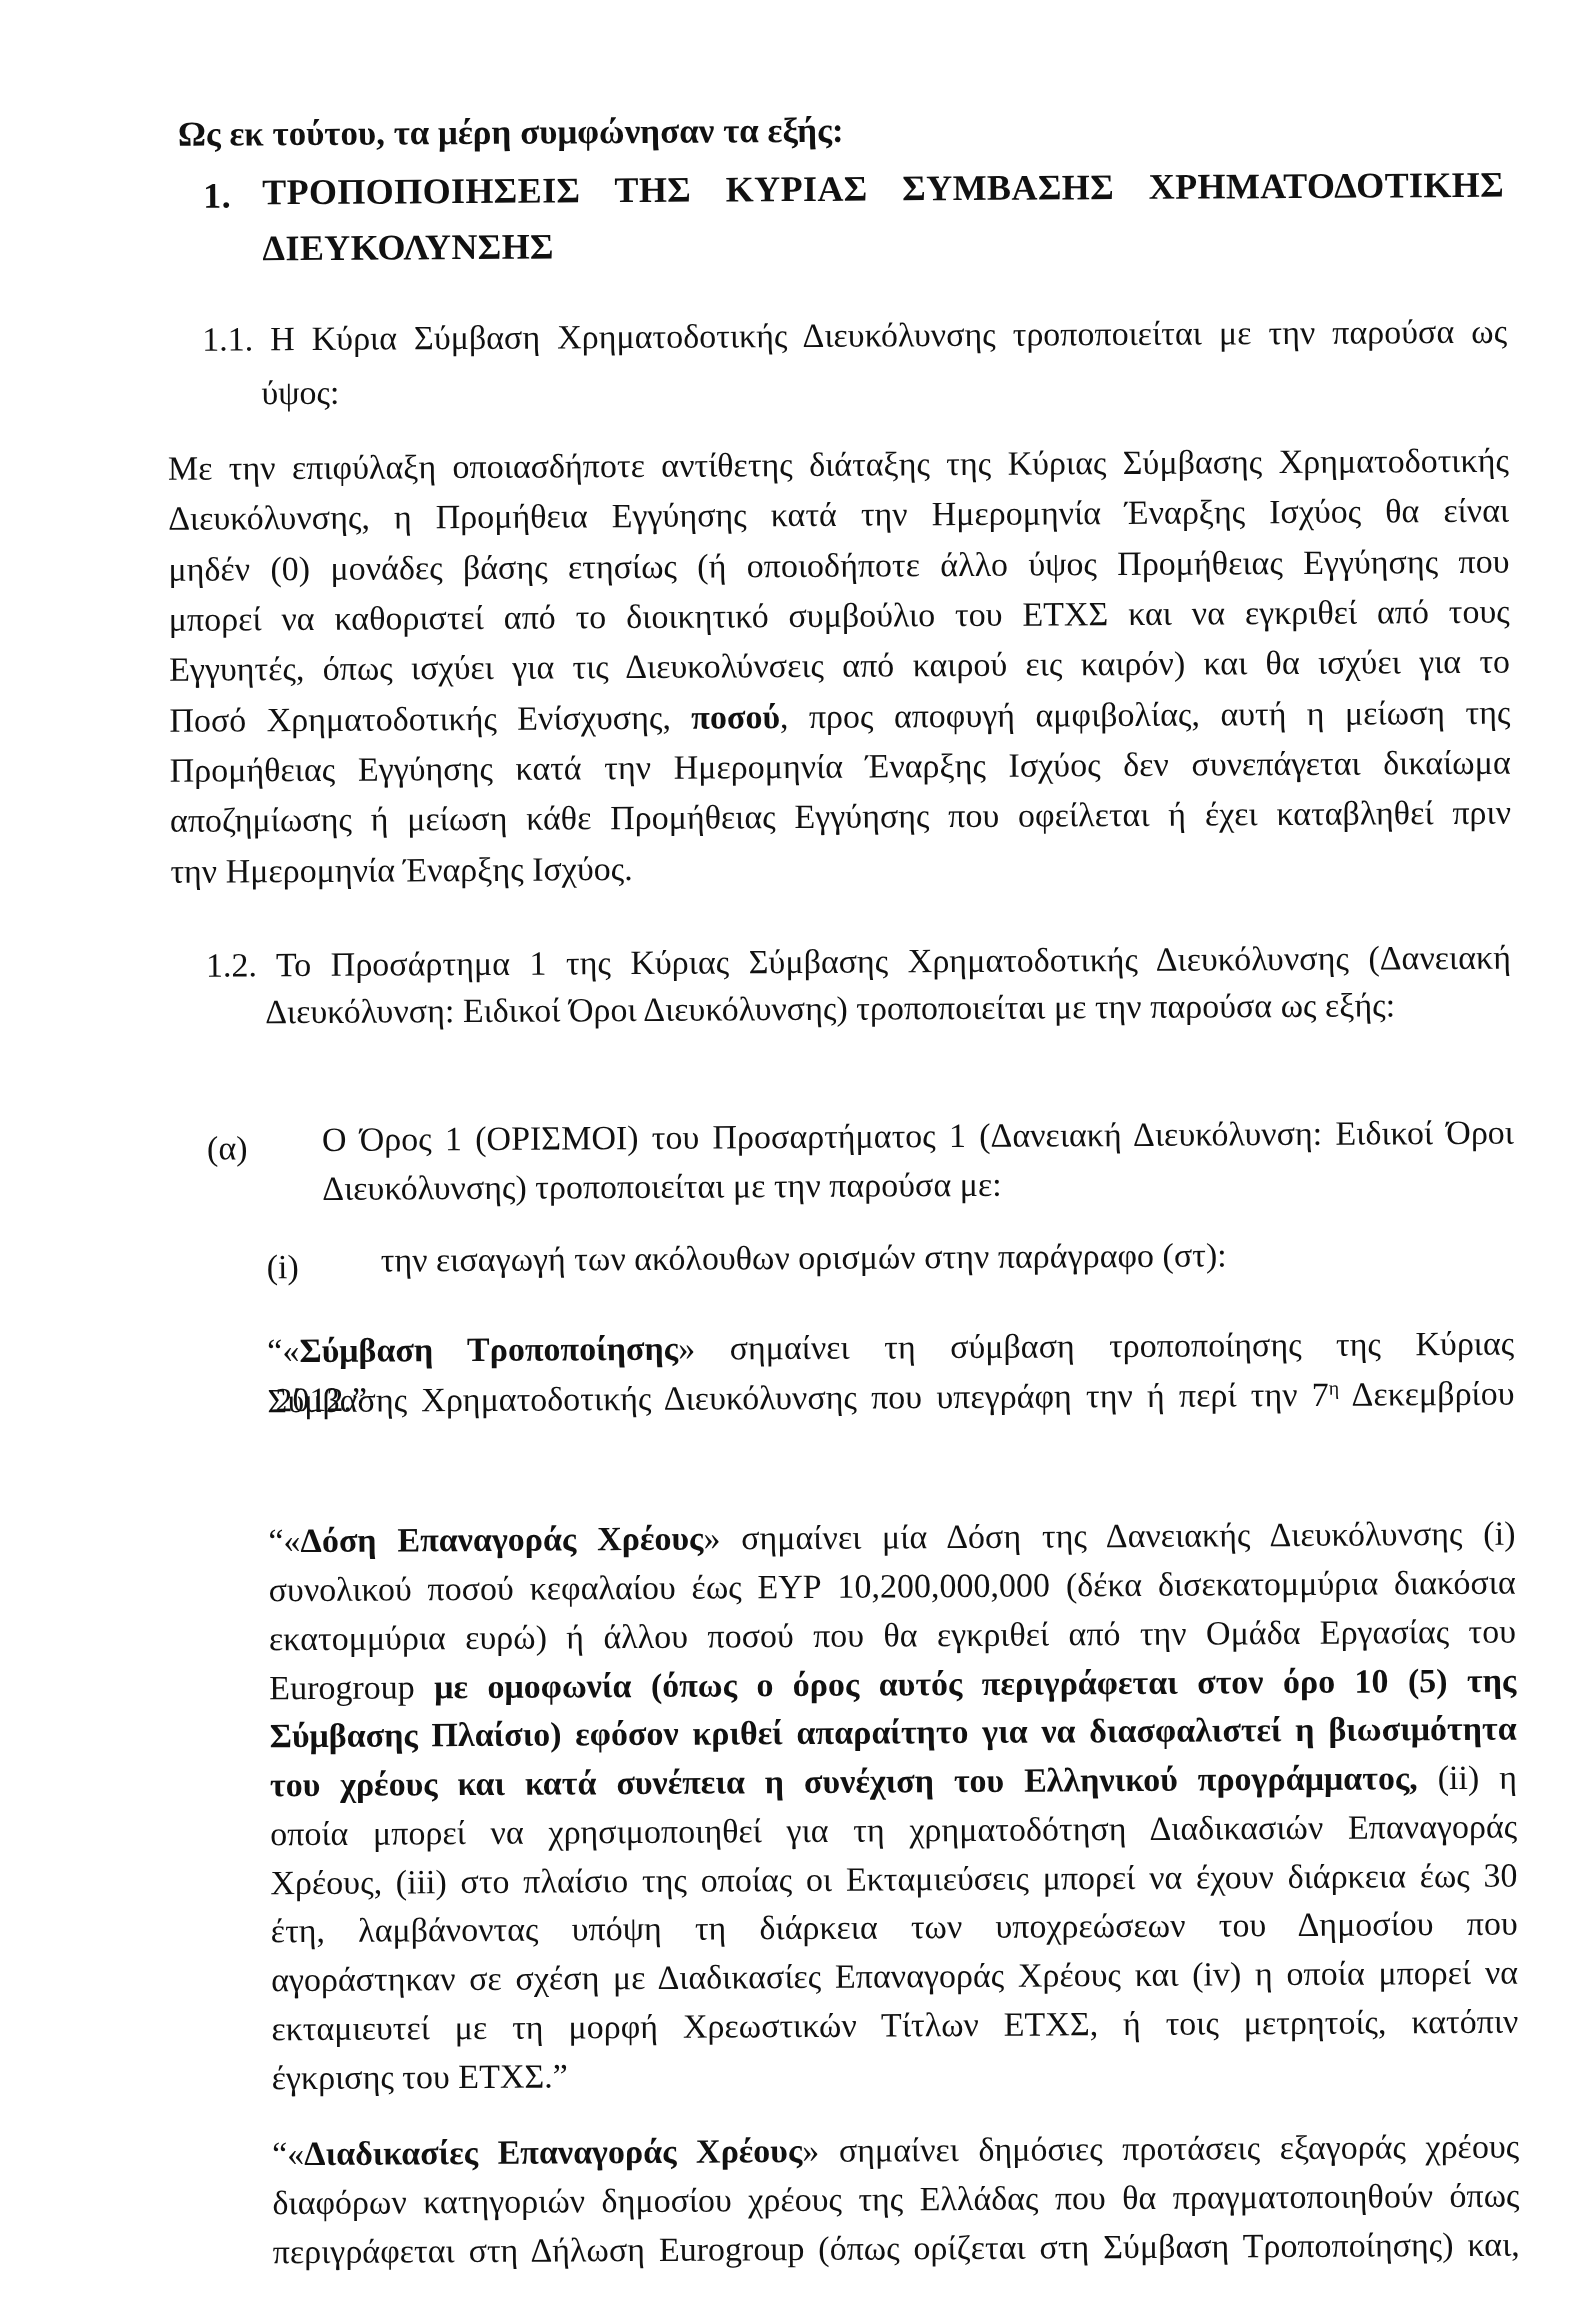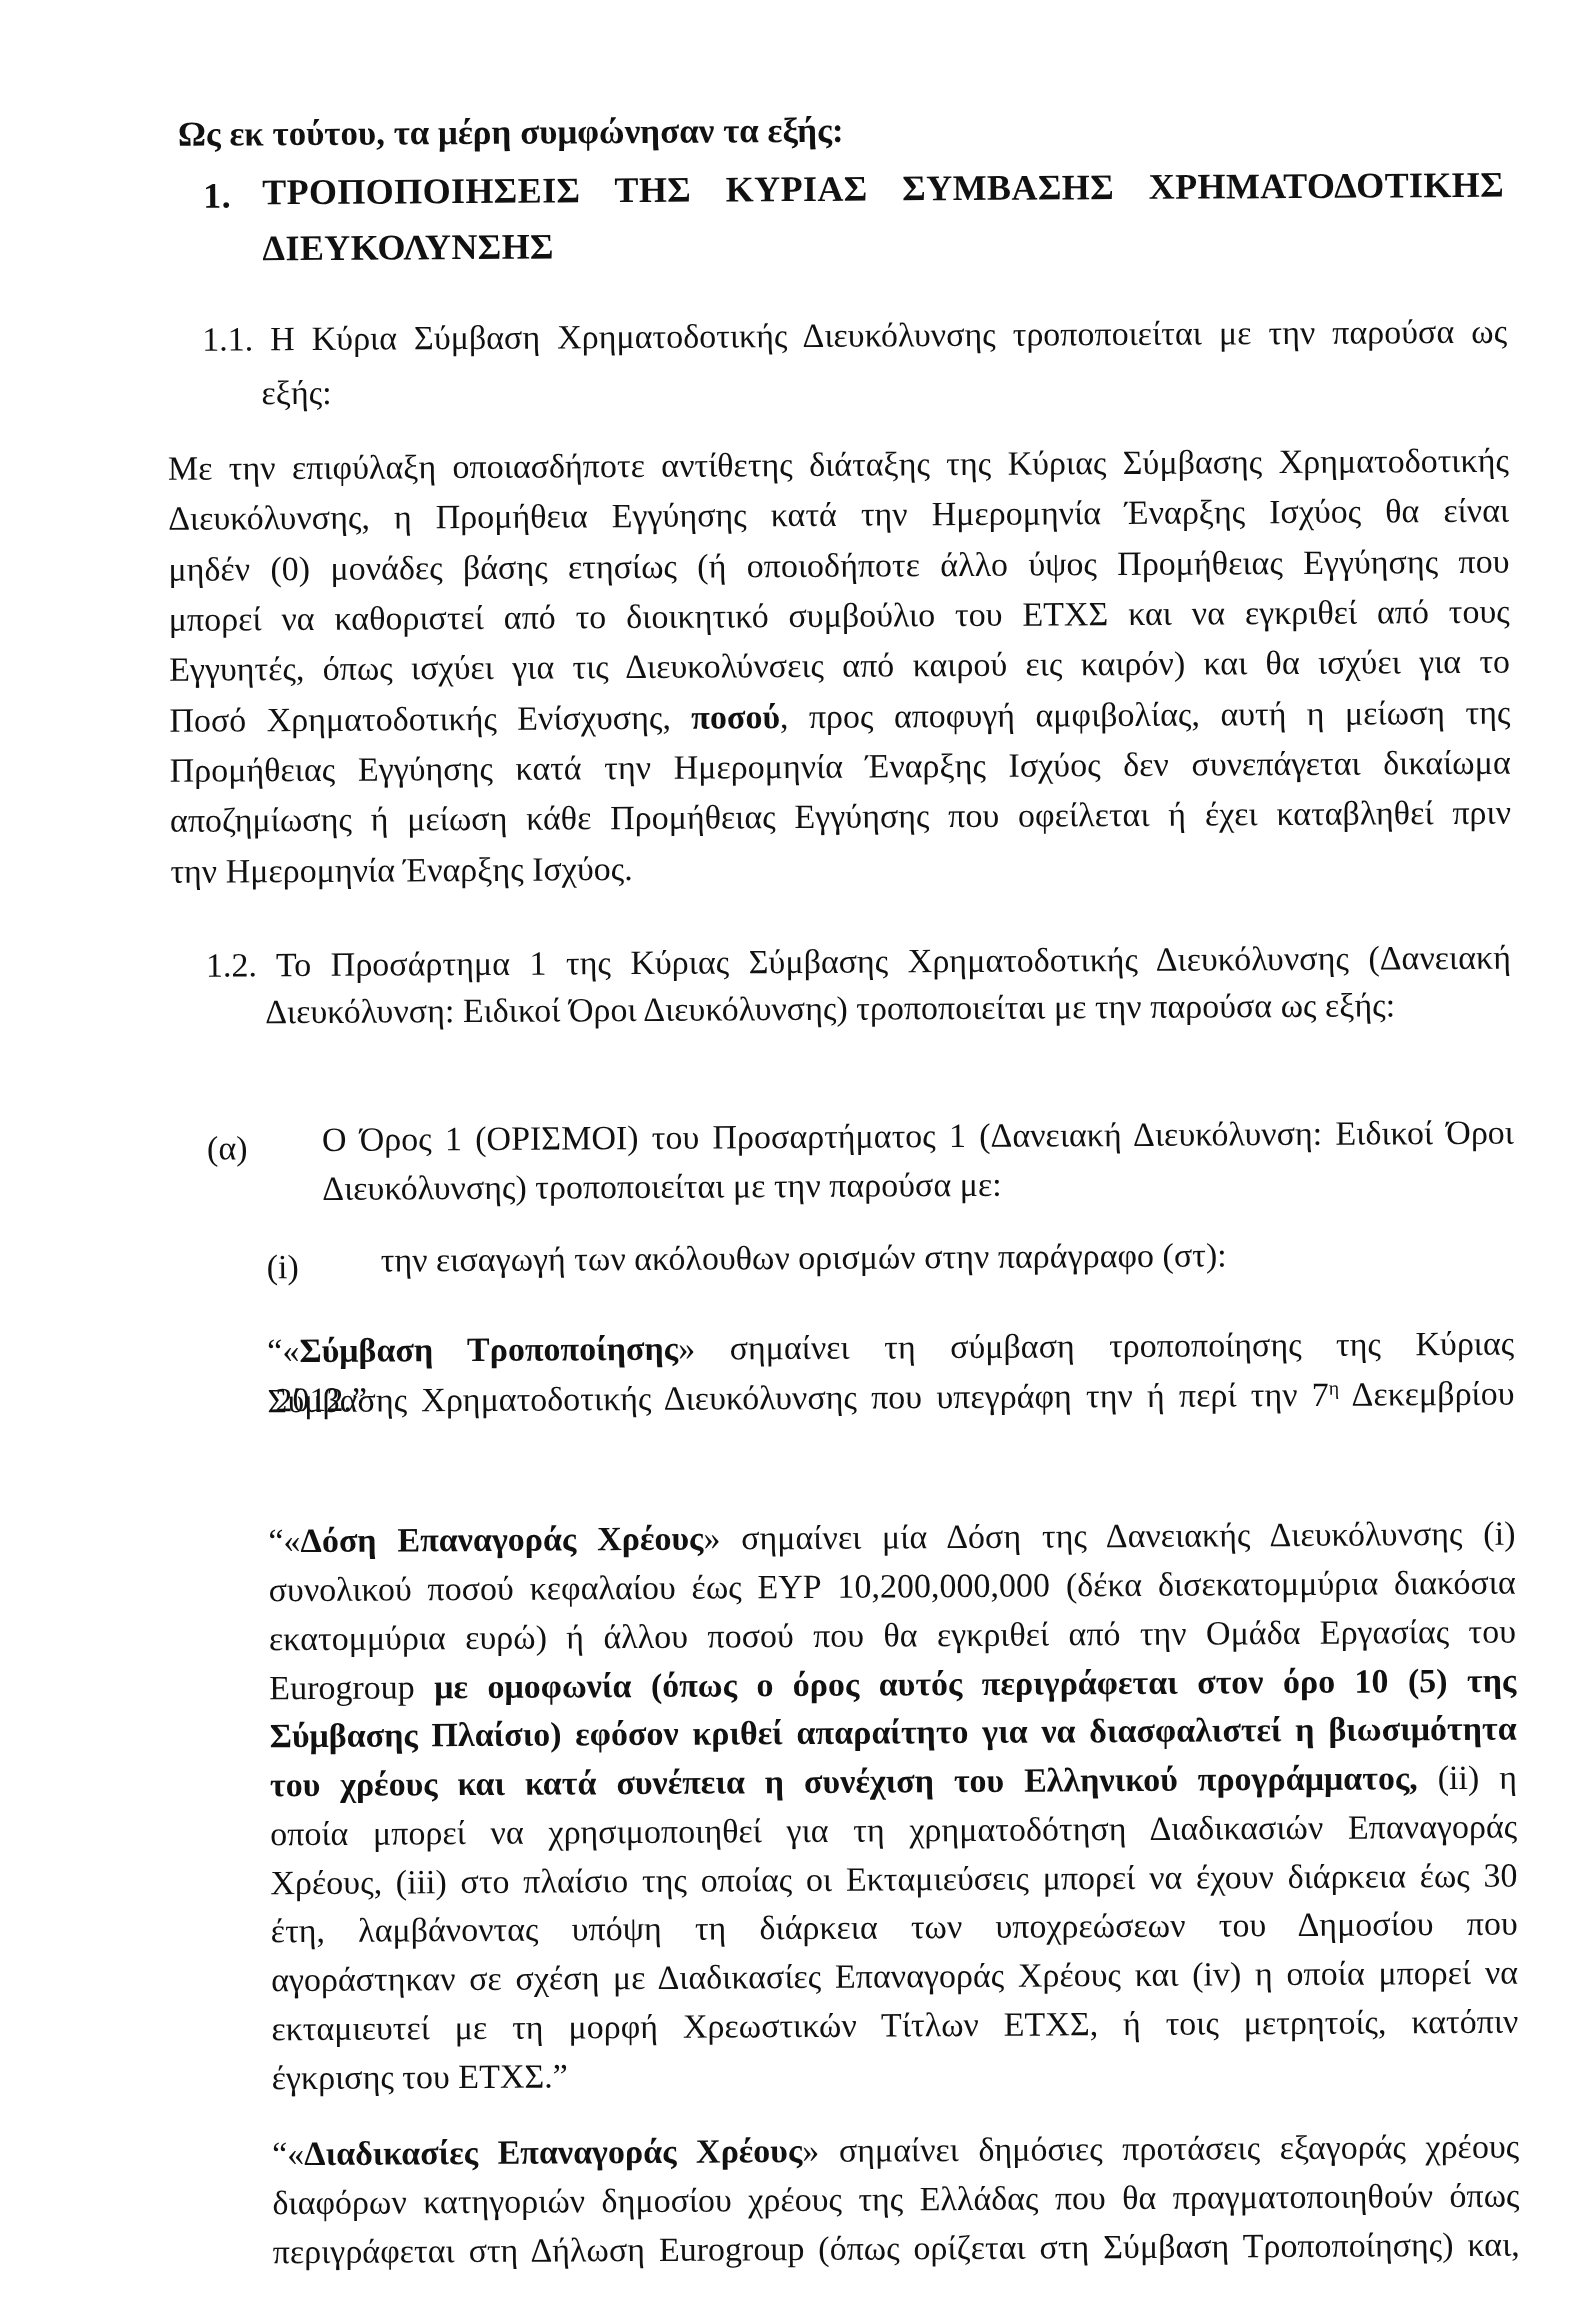--- a/index.html
+++ b/index.html
@@ -20,21 +20,21 @@
 
 <div class="page">
 
   <div class="line b" style="left:177px; top:113px; font-size:35px;">Ως εκ τούτου, τα μέρη συμφώνησαν τα εξής:</div>
 
   <div class="line heading" style="left:202px; top:174px;">1.</div>
   <div class="line heading just" style="left:261px; top:171px; width:1242px;">ΤΡΟΠΟΠΟΙΗΣΕΙΣ ΤΗΣ ΚΥΡΙΑΣ ΣΥΜΒΑΣΗΣ ΧΡΗΜΑΤΟΔΟΤΙΚΗΣ</div>
   <div class="line heading" style="left:261px; top:227px;">ΔΙΕΥΚΟΛΥΝΣΗΣ</div>
 
   <div class="line just" style="left:200px; top:319px; width:1305px;">1.1. Η Κύρια Σύμβαση Χρηματοδοτικής Διευκόλυνσης τροποποιείται με την παρούσα ως</div>
-  <div class="line" style="left:259px; top:373px;">εξής:</div>
+  <div class="line" style="left:259px; top:373px;">ύψος:</div>
 
   <div class="line just" style="left:165px; top:448px; width:1341px;">Με την επιφύλαξη οποιασδήποτε αντίθετης διάταξης της Κύριας Σύμβασης Χρηματοδοτικής</div>
   <div class="line just" style="left:165px; top:498px; width:1341px;">Διευκόλυνσης, η Προμήθεια Εγγύησης κατά την Ημερομηνία Έναρξης Ισχύος  θα είναι</div>
   <div class="line just" style="left:165px; top:549px; width:1341px;">μηδέν (0) μονάδες βάσης ετησίως (ή οποιοδήποτε άλλο ύψος Προμήθειας Εγγύησης που</div>
   <div class="line just" style="left:165px; top:599px; width:1341px;">μπορεί να καθοριστεί από το διοικητικό συμβούλιο του ΕΤΧΣ και να εγκριθεί από τους</div>
   <div class="line just" style="left:165px; top:649px; width:1341px;">Εγγυητές, όπως ισχύει για τις Διευκολύνσεις από καιρού εις καιρόν) και θα ισχύει για το</div>
   <div class="line just" style="left:165px; top:700px; width:1341px;">
     <span>Ποσό Χρηματοδοτικής Ενίσχυσης, </span><span class="b">ποσού</span><span>, προς αποφυγή αμφιβολίας, αυτή η μείωση της</span>
   </div>
   <div class="line just" style="left:165px; top:750px; width:1341px;">Προμήθειας Εγγύησης κατά την Ημερομηνία Έναρξης Ισχύος δεν συνεπάγεται δικαίωμα</div>

